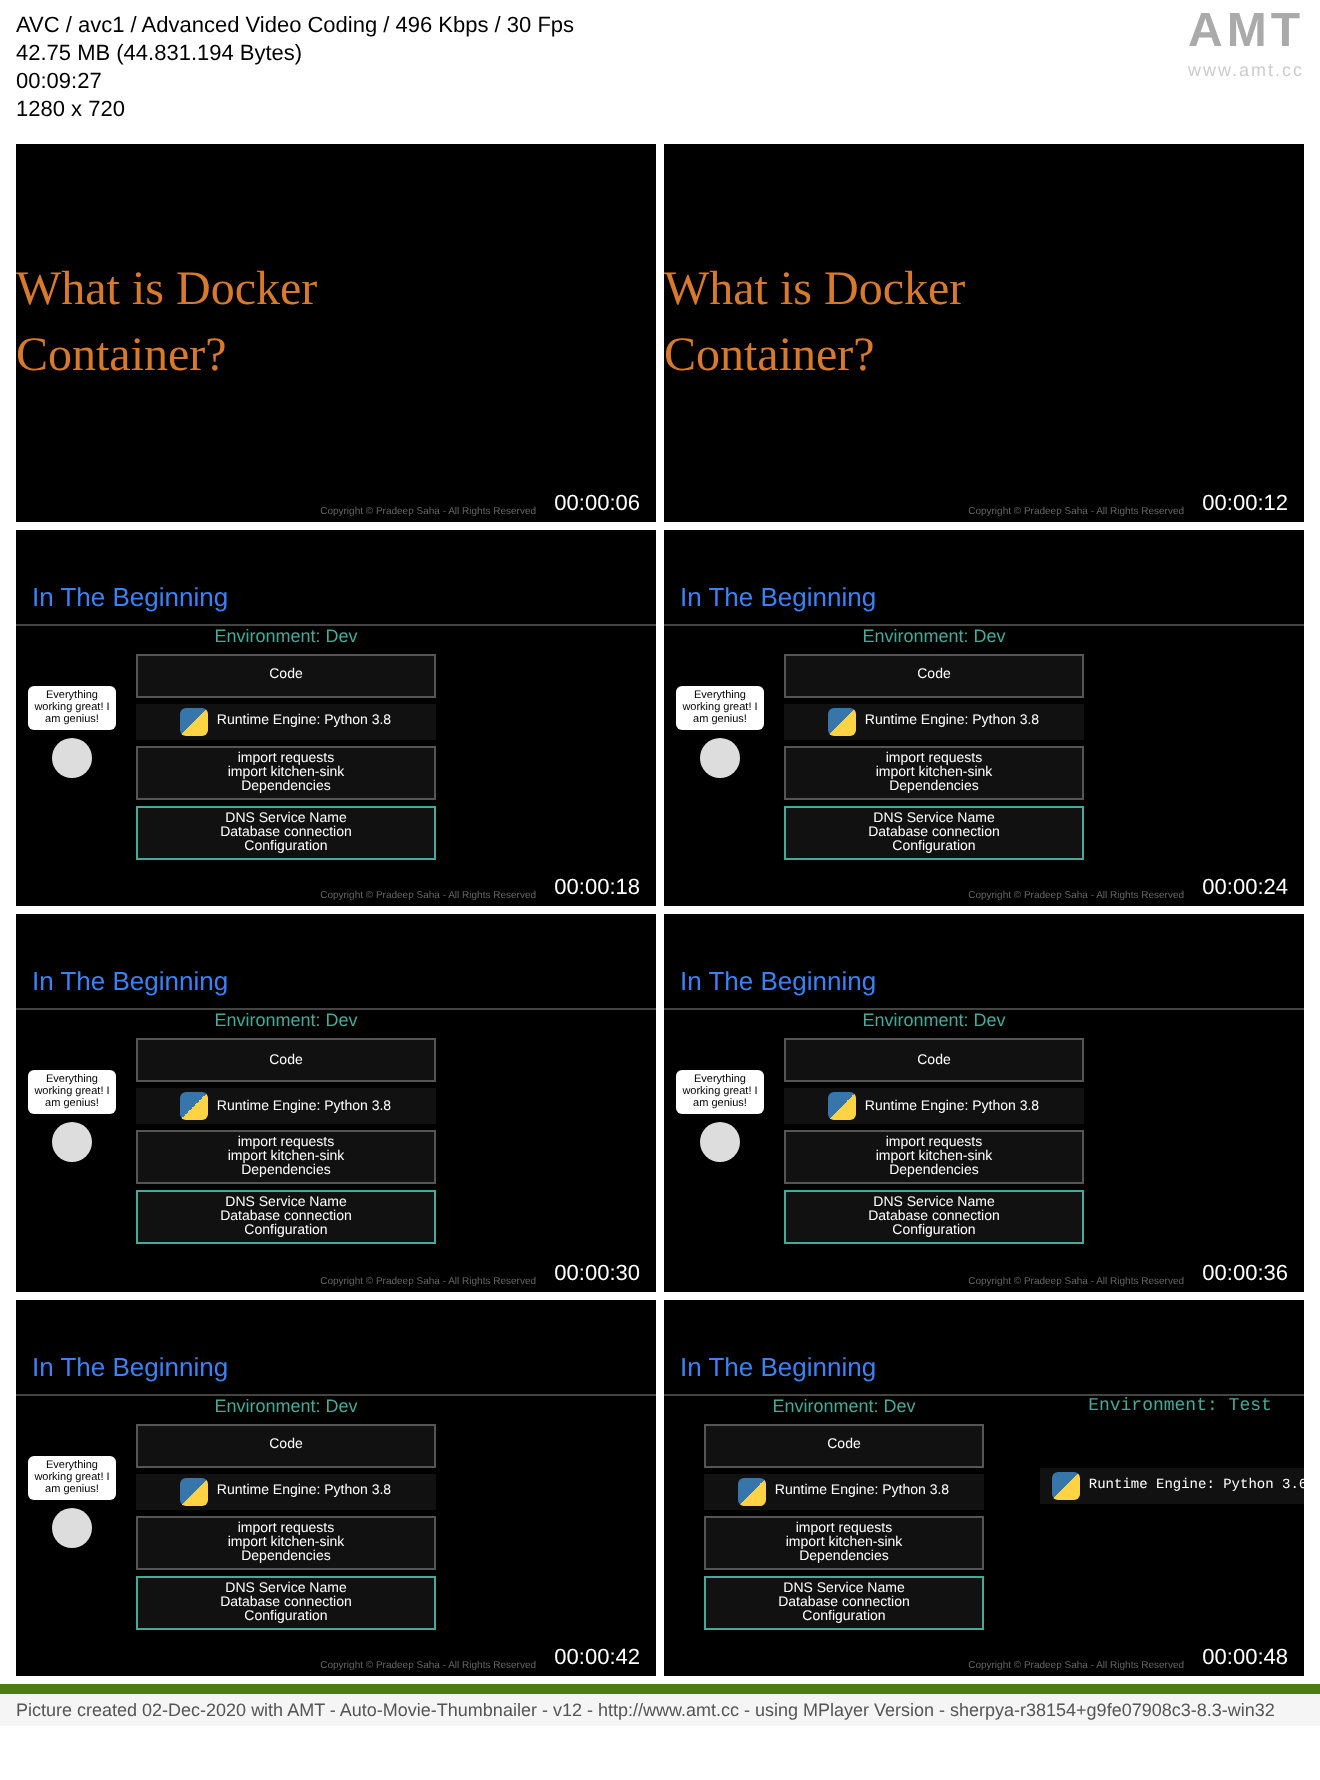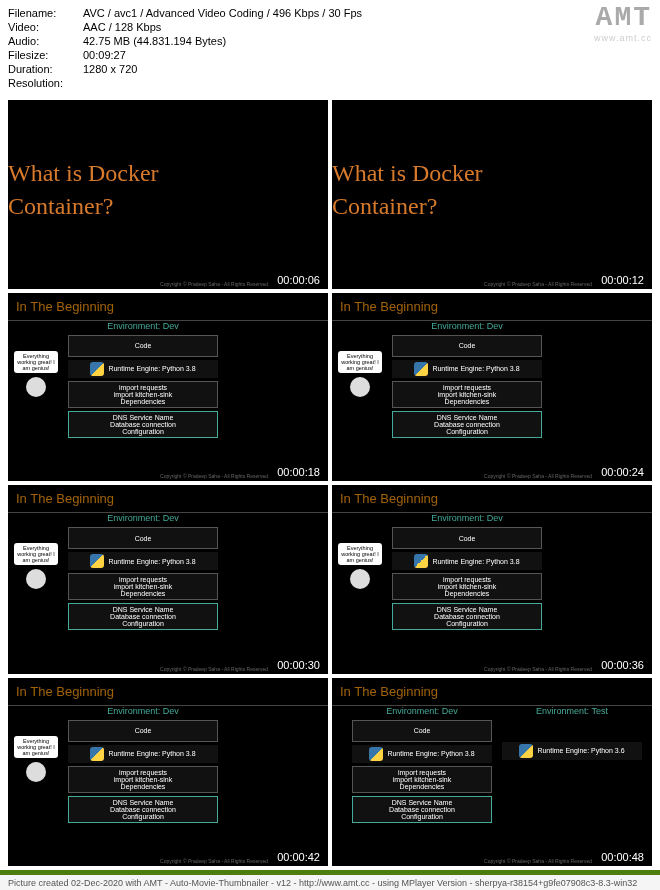--- a/index.html
+++ b/index.html
@@ -19,21 +19,21 @@
 }
 .meta-labels { width: 75px; }
 .meta-values { flex: 1; }
 .meta-row { line-height: 14px; font-size: 11px; color: #000; }
 .logo {
   position: absolute;
   right: 8px;
   top: 2px;
   text-align: right;
 }
-.logo-text { font-size: 28px; font-weight: bold; color: #aaa; letter-spacing: 2px; font-family: Liberation Mono, monospace; }
+.logo-text { font-size: 24px; font-weight: bold; color: #aaa; letter-spacing: 2px; }
 .logo-sub { font-size: 9px; color: #ccc; letter-spacing: 1px; margin-left: 32px; }
 .grid {
   display: grid;
   grid-template-columns: 1fr 1fr;
   grid-template-rows: repeat(4, 1fr);
   gap: 4px;
   padding: 4px 8px;
   height: 774px;
 }
 .thumb {
@@ -47,38 +47,39 @@
   width: 100%;
   top: 30%;
   text-align: left;
   font-size: 24px;
   line-height: 1.4;
   color: #d87a2b;
   font-family: Georgia, serif;
 }
 .slide-header {
   padding: 6px 8px;
-  color: #a16207;
+  color: #3b82f6;
   font-size: 13px;
   font-weight: normal;
   border-bottom: 1px solid #444;
+  margin-top: 20px;
 }
 .slide-body {
   padding: 8px;
   height: calc(100% - 40px);
   position: relative;
   font-size: 8px;
 }
 .env-col {
   position: absolute;
   width: 150px;
 }
 .env-col.left { left: 60px; top: 0; }
 .env-col.left2 { left: 20px; top: 0; width: 140px; }
-.env-col.right2 { left: 170px; top: 0; width: 140px; }
+.env-col.right2 { left: 188px; top: 0; width: 140px; font-family: Liberation Mono, monospace; }
 .env-label { color: #4a9; font-size: 9px; margin-bottom: 4px; text-align: center; }
 .env-box {
   border: 1px solid #555;
   padding: 2px 4px;
   margin-bottom: 3px;
   font-size: 7px;
   text-align: center;
   background: #111;
 }
 .code-box { height: 22px; display:flex; align-items:center; justify-content:center; }
@@ -134,31 +135,22 @@
   font-size: 9px;
   color: #555;
   background: #f5f5f5;
   border-top: 5px solid #4d7c0f;
 }
 </style>
 </head>
 <body>
 
 <div class="header">
-  <div class="meta-labels">
-    <div class="meta-row">Filename:</div>
-    <div class="meta-row">Video:</div>
-    <div class="meta-row">Audio:</div>
-    <div class="meta-row">Filesize:</div>
-    <div class="meta-row">Duration:</div>
-    <div class="meta-row">Resolution:</div>
-  </div>
   <div class="meta-values">
     <div class="meta-row">AVC / avc1 / Advanced Video Coding / 496 Kbps / 30 Fps</div>
-    <div class="meta-row">AAC / 128 Kbps</div>
     <div class="meta-row">42.75 MB (44.831.194 Bytes)</div>
     <div class="meta-row">00:09:27</div>
     <div class="meta-row">1280 x 720</div>
   </div>
   <div class="logo">
     <div class="logo-text">AMT</div>
     <div class="logo-sub">www.amt.cc</div>
   </div>
 </div>
 

